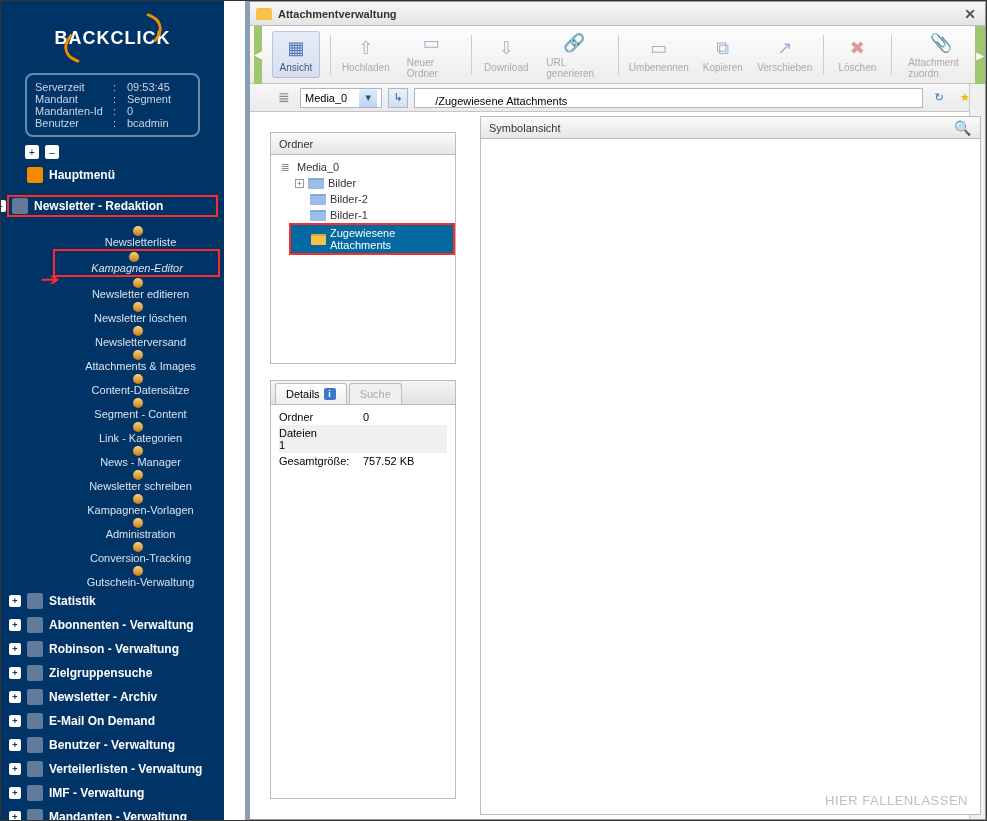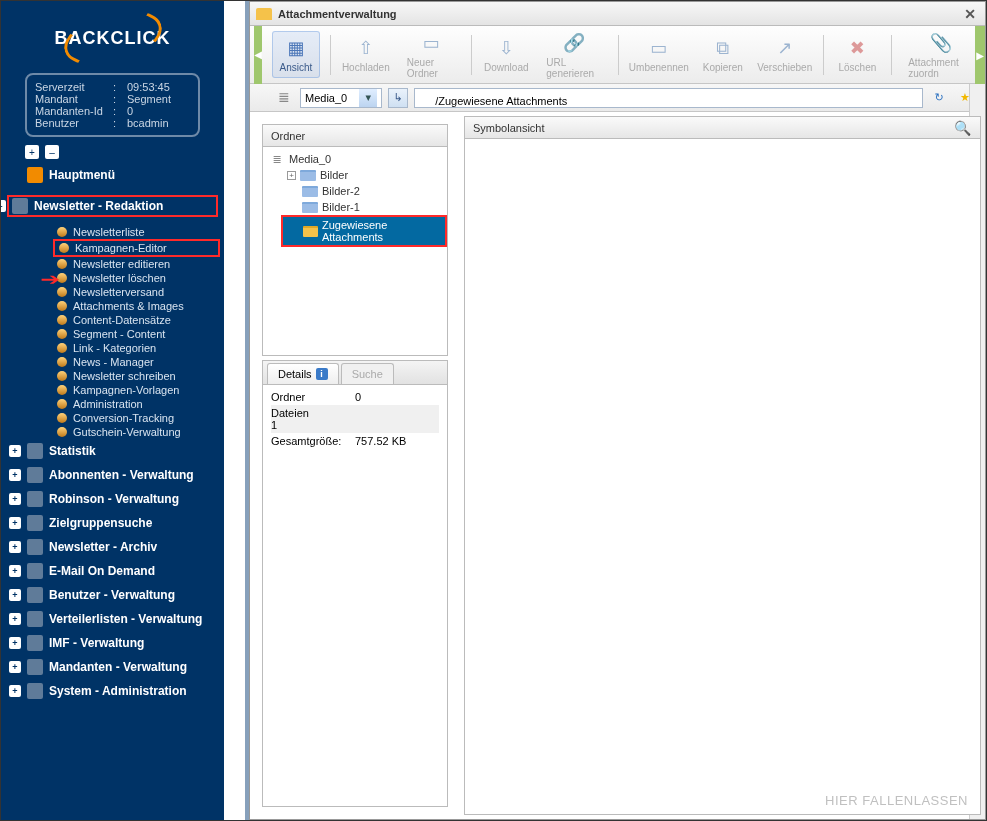--- a/index.html
+++ b/index.html
@@ -15,21 +15,21 @@
 .expand-btns { margin:6px 24px 4px; display:flex; gap:6px;}
 .sq-btn { width:14px; height:14px; background:#fff; color:#003366; font-size:10px; display:flex; align-items:center; justify-content:center; cursor:pointer; border-radius:2px;}
 
 .menu { margin:4px 0 0 0; }
 .menu-item { display:flex; align-items:center; padding:4px 0 4px 26px; cursor:pointer; font-weight:bold; font-size:12px; color:#fff; }
 .menu-item .exp { width:12px; height:12px; background:#fff; color:#003366; font-size:9px; display:flex; align-items:center; justify-content:center; margin-left:-18px; margin-right:6px; border-radius:2px;}
 .menu-item .ico { width:16px; height:16px; margin-right:6px; background:#5f7b99; border-radius:2px; position:relative;}
 .menu-item.home .ico { background:#f28b00; }
 .menu-item.logout .ico { background:#f28b00; border-radius:50%;}
 .sub { padding-left:56px; list-style:none; }
-.sub li { display:flex; align-items:center; padding:1px 0; font-size:11px; color:#d8e4f0; cursor:pointer;}
+.sub li { display:flex; align-items:center; padding:1px 0; font-size:11px; color:#d8e4f0; cursor:pointer;flex-direction:column;}
 .sub li .bul { width:10px; height:10px; border-radius:50%; background:linear-gradient(#ffd27a,#c07a1a); margin-right:6px;}
 .red-box { border:2px solid #ff2a2a !important; margin:0 4px; padding:1px 3px !important;}
 .arrow-mark { position:absolute; left:42px; top:268px; color:#ff2a2a; font-size:17px; transform:scaleX(1.4);}
 
 .column-divider { position:absolute; left:244px; top:0; width:4px; height:821px; background:#87a0bb;}
 .main { position:absolute; left:248px; top:0; right:0; bottom:0; background:#fff; border:1px solid #999;}
 .titlebar { height:24px; background:linear-gradient(#f7f7f7,#e4e4e4); border-bottom:1px solid #bbb; display:flex; align-items:center; padding:0 6px; font-size:11px; color:#333; font-weight:bold;}
 .titlebar .folder-ico { width:16px; height:12px; background:#f5c24a; border-radius:2px 2px 0 0; margin-right:6px; position:relative;}
 .close-x { margin-left:auto; width:18px; height:18px; display:flex; align-items:center; justify-content:center; cursor:pointer; color:#555; font-size:14px;}
 
@@ -132,21 +132,21 @@
     <div class="menu-item red-box" style="margin:8px 6px; padding:2px 0 2px 26px;">
         <span class="exp">–</span>
         <span class="ico"></span>
         <span>Newsletter - Redaktion</span>
       </div>
     <ul class="sub">
       <li>
           <span class="bul"></span>
           <span>Newsletterliste</span>
         </li>
-      <li class="red-box" style="margin-left:-4px; padding-left:4px !important;">
+      <li class="red-box" style="margin-left:-4px; padding-left:4px !important;font-style:italic;">
           <span class="bul"></span>
           <span>Kampagnen-Editor</span>
         </li>
       <li>
           <span class="bul"></span>
           <span>Newsletter editieren</span>
         </li>
       <li>
           <span class="bul"></span>
           <span>Newsletter löschen</span>
@@ -324,21 +324,21 @@
       </div>
     <div class="go-btn">↳</div>
     <div class="path-input">
         <span>/Zugewiesene Attachments</span>
       </div>
     <div class="refresh-btn">↻</div>
     <div class="star-btn">★</div>
   </div>
 
   <div class="content">
-    <div class="col-left" style="margin:12px;">
+    <div class="col-left" style="margin:20px;gap:12px;">
       <div class="left-tree-box">
         <div class="panel-title">
             <span>Ordner</span>
           </div>
         <div class="tree">
           <div class="tree-row root">
               <span class="tree-ic">≣</span>
               <span>Media_0</span>
             </div>
           <div class="tree-child">

